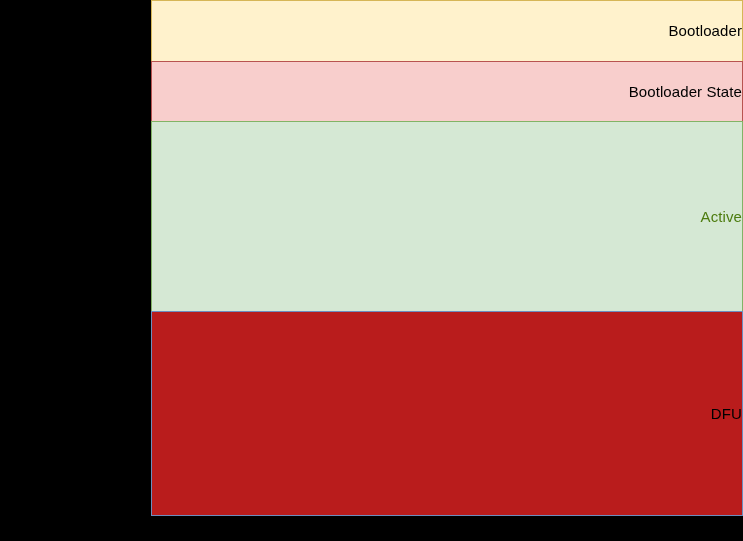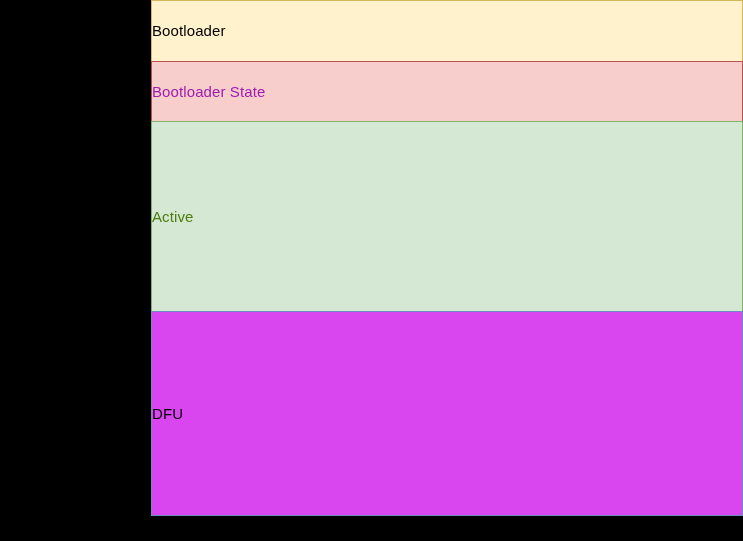--- a/index.html
+++ b/index.html
@@ -41,21 +41,21 @@
     width: 592px;
     height: 541px;
   }
 
   .region {
     position: absolute;
     left: 0;
     width: 592px;
     display: flex;
     align-items: center;
-    justify-content: flex-start;
+    justify-content: flex-end;
     border-style: solid;
     border-width: 1px;
     overflow: hidden;
   }
 
   .region-label {
     font-size: 15px;
     line-height: 18px;
     color: #000000;
     text-align: center;
@@ -76,26 +76,26 @@
 
   <div class="gutter"></div>
 
   <div class="region-stack">
 
     <div class="region region-bootloader" style="background: rgb(255, 242, 204); border-color: rgb(214, 182, 86); top: 0px; height: 62px;">
       <span class="region-label" style="color: rgb(0, 0, 0);">Bootloader</span>
     </div>
 
     <div class="region region-bootloader-state" style="background: rgb(248, 206, 204); border-color: rgb(184, 84, 80); top: 61px; height: 61px;">
-      <span class="region-label" style="color: #a21caf;">Bootloader State</span>
+      <span class="region-label" style="color: #000000;">Bootloader State</span>
     </div>
 
     <div class="region region-active" style="background: rgb(213, 232, 212); border-color: rgb(130, 179, 102); top: 121px; height: 191px;">
       <span class="region-label" style="color: #4d7c0f;">Active</span>
     </div>
 
-    <div class="region region-dfu" style="background: #d946ef; border-color: rgb(108, 142, 191); top: 311px; height: 205px;">
+    <div class="region region-dfu" style="background: #b91c1c; border-color: rgb(108, 142, 191); top: 311px; height: 205px;">
       <span class="region-label" style="color: rgb(0, 0, 0);">DFU</span>
     </div>
 
   </div>
 
 </div>
 
 </body></html>

